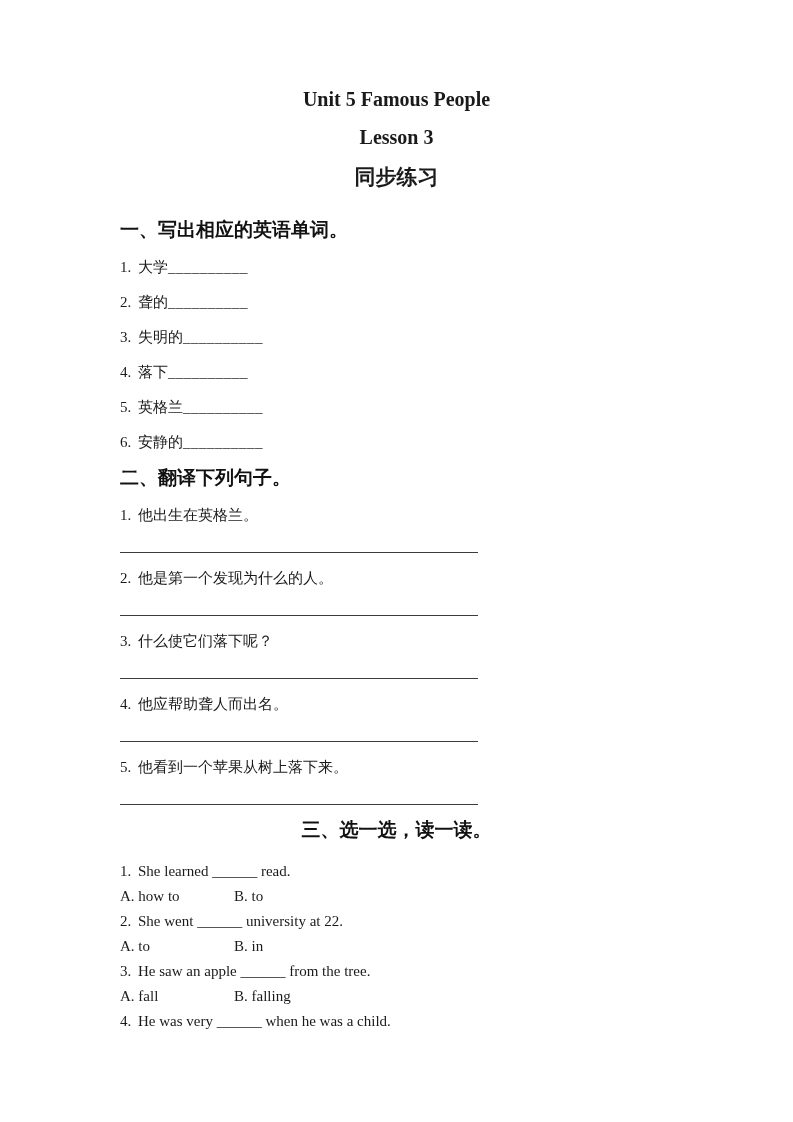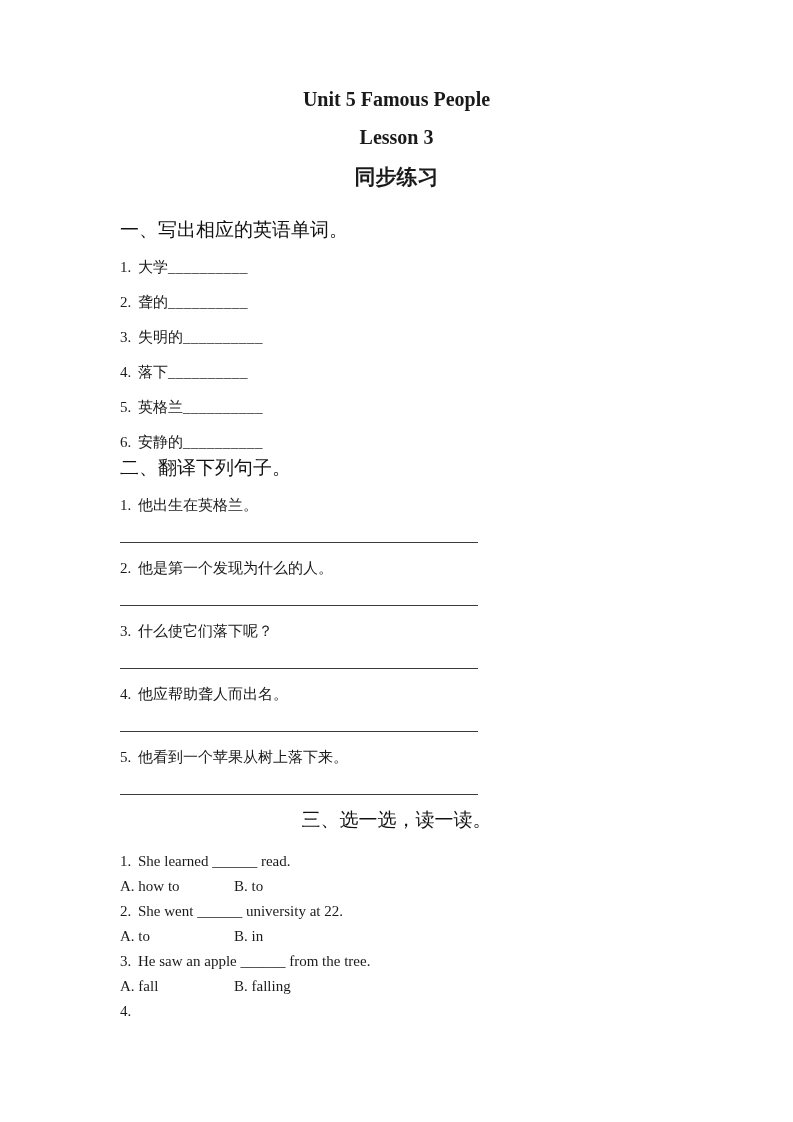--- a/index.html
+++ b/index.html
@@ -36,28 +36,28 @@
     font-size: 21px;
     font-weight: 700;
     line-height: 25px;
     margin-top: 1px;
     font-family: "Liberation Sans", "DejaVu Sans", sans-serif;
     text-align: center;
   }
   
   .sec-heading {
     font-size: 19px;
-    font-weight: 400;
+    font-weight: 700;
     line-height: 24px;
     margin: 0;
     font-family: "Liberation Sans", "DejaVu Sans", sans-serif;
     color: #111111;
   }
   .sec-heading.h1 { margin-top: 29px; }
-  .sec-heading.h2 { margin-top: 4px; }
+  .sec-heading.h2 { margin-top: 14px; }
   .sec-heading.h3 { margin-top: 13px; text-align: center; }
   
   .word-item {
     display: flex;
     align-items: baseline;
     font-size: 15px;
     line-height: 20px;
     margin-top: 15px;
   }
   .num {
@@ -221,16 +221,17 @@
       <span class="num">3.</span>
       <span>He saw an apple ______ from the tree.</span>
     </div>
     <div class="q-options">
       <span class="opt-a">A. fall</span>
       <span class="opt-b">B. falling</span>
     </div>
 
     <div class="q-stem">
       <span class="num">4.</span>
+      <span>He was very ______ when he was a child.</span>
     </div>
   </section>
 
 </div>
 
 </body></html>

